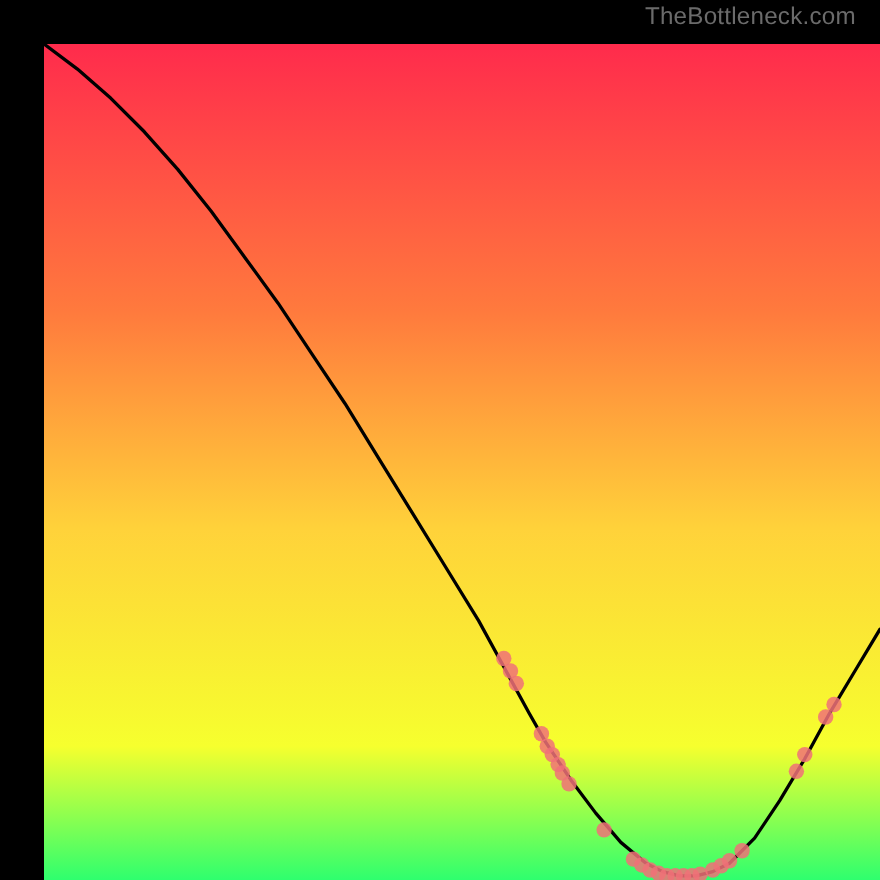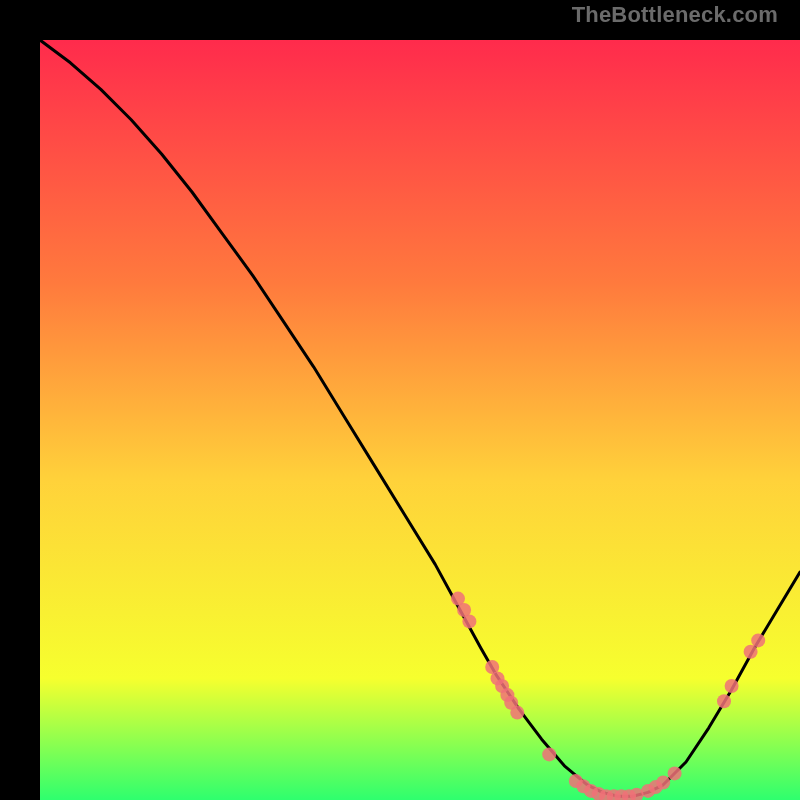--- a/index.html
+++ b/index.html
@@ -25,21 +25,21 @@
     top: 20px;
     width: 760px;
     height: 760px;
   }
   .watermark {
     position: absolute;
     top: 2px;
     right: 22px;
     color: #6b6b6b;
     font-size: 22px;
-    font-weight: 700;
+    font-weight: 400;
     font-family: Arial, sans-serif;
     letter-spacing: 0.2px;
     text-align: right;
   }
 </style>
 </head>
 <body>
 
 <div class="frame">
   <svg class="plot" viewBox="0 0 760 760" preserveAspectRatio="none">

